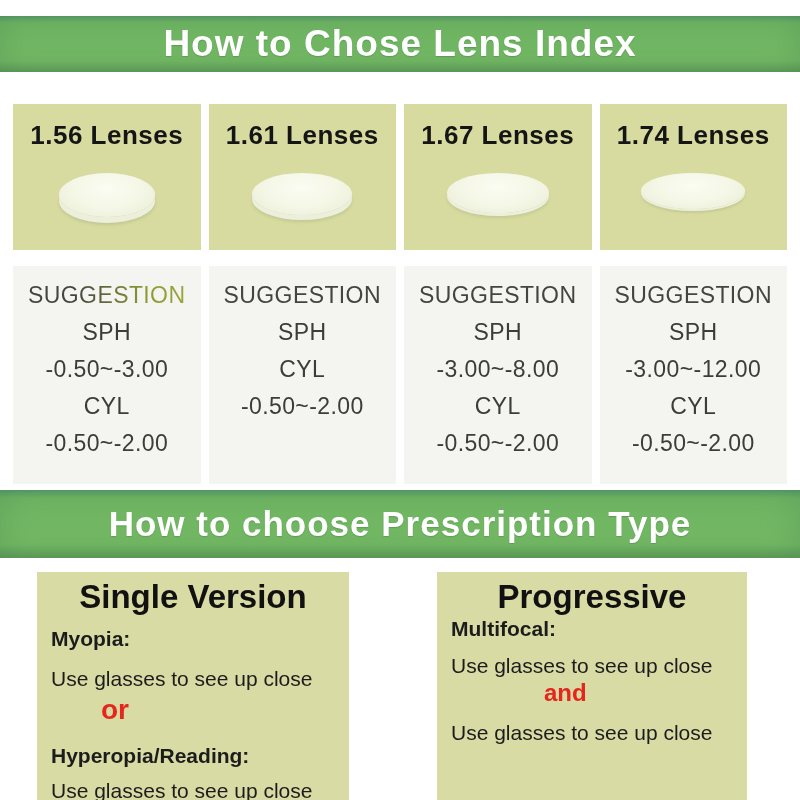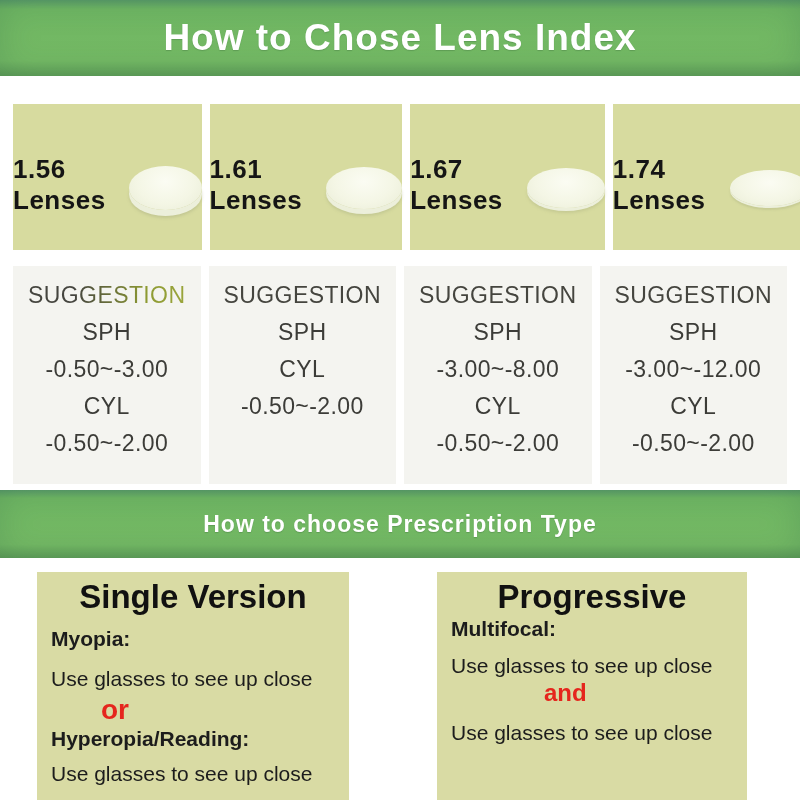--- a/index.html
+++ b/index.html
@@ -3,29 +3,29 @@
 <meta charset="utf-8">
 <style>
   html,body{margin:0;padding:0;background:#ffffff;}
   #page{position:relative;width:800px;height:800px;overflow:hidden;background:#ffffff;
         font-family:"Liberation Sans", sans-serif;}
 
   
   .banner{position:absolute;left:0;width:800px;display:flex;align-items:center;justify-content:center;
           background:linear-gradient(180deg,#5b9c68 0%,#70b763 12%,#74b964 80%,#609f58 100%);
           box-shadow:inset 0 0 34px rgba(35,90,70,.22);}
-  .banner-top{top:0;height:76px;}
+  .banner-top{top:16px;height:56px;}
   .banner-mid{top:490px;height:68px;}
   .banner-title{color:#ffffff;font-weight:bold;font-size:37px;letter-spacing:1px;
                 text-shadow:0 1px 1px rgba(60,110,60,.35);}
-  .banner-mid .banner-title{font-size:23px;}
+  .banner-mid .banner-title{font-size:35px;}
 
   
   .cards-row{position:absolute;top:104px;left:13px;width:774px;height:146px;display:flex;gap:8px;}
-  .lens-card{flex:1;background:#d7db9f;position:relative;display:flex;flex-direction:row;align-items:center;}
+  .lens-card{flex:1;background:#d7db9f;position:relative;display:flex;flex-direction:column;align-items:center;}
   .lens-label{margin-top:16px;font-size:26px;font-weight:600;color:#151515;letter-spacing:.5px;}
   .lens-disc{margin-top:22px;border-radius:50%;
              background:radial-gradient(ellipse at 50% 35%,#fbfcf3 0%,#f4f6e5 55%,#e9ecd6 100%);}
   .lens-card:nth-child(1) .lens-disc{width:96px;height:44px;box-shadow:0 6px 0 #ecefdb,0 8px 3px rgba(170,176,130,.45);}
   .lens-card:nth-child(2) .lens-disc{width:100px;height:42px;box-shadow:0 5px 0 #ecefdb,0 7px 3px rgba(170,176,130,.42);}
   .lens-card:nth-child(3) .lens-disc{width:102px;height:40px;box-shadow:0 3px 0 #ecefdb,0 5px 3px rgba(170,176,130,.38);}
   .lens-card:nth-child(4) .lens-disc{width:104px;height:36px;box-shadow:0 2px 0 #ecefdb,0 4px 2px rgba(170,176,130,.35);}
 
   
   .suggestion-row{position:absolute;top:266px;left:13px;width:774px;height:218px;display:flex;gap:8px;}
@@ -42,21 +42,21 @@
   .rx-box{position:absolute;top:572px;height:272px;background:#d9dba4;box-sizing:border-box;padding:0 14px;}
   .rx-box-left{left:37px;width:312px;}
   .rx-box-right{left:437px;width:310px;}
   .rx-title{text-align:center;margin-top:6px;font-size:33px;font-weight:bold;color:#111111;line-height:38px;}
   .rx-label{font-size:21px;font-weight:600;color:#1c1c1c;line-height:26px;}
   .rx-body{font-size:21px;color:#1c1c1c;line-height:26px;}
   .rx-conj{color:#e5261d;font-weight:600;}
   .rx-box-left .rx-label-1{margin-top:10px;}
   .rx-box-left .rx-body-1{margin-top:14px;}
   .rx-box-left .rx-conj{margin-top:2px;margin-left:50px;font-size:28px;line-height:32px;}
-  .rx-box-left .rx-label-2{margin-top:0px;}
+  .rx-box-left .rx-label-2{margin-top:17px;}
   .rx-box-left .rx-body-2{margin-top:9px;}
   .rx-box-right .rx-label-1{margin-top:0;}
   .rx-box-right .rx-body-1{margin-top:11px;}
   .rx-box-right .rx-conj{margin-left:93px;font-size:24px;line-height:28px;font-weight:bold;}
   .rx-box-right .rx-body-2{margin-top:13px;}
 </style>
 </head>
 <body>
 
 <div id="page">

